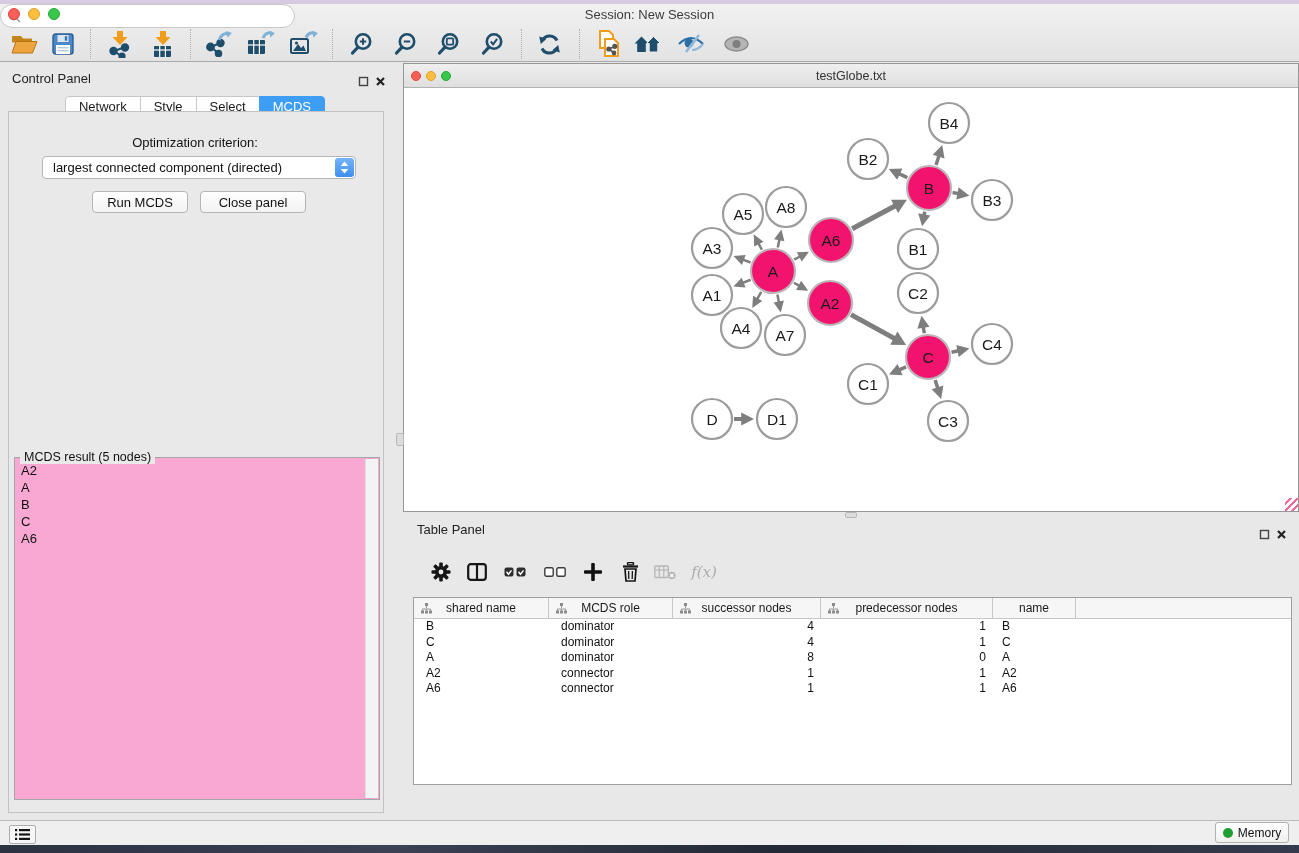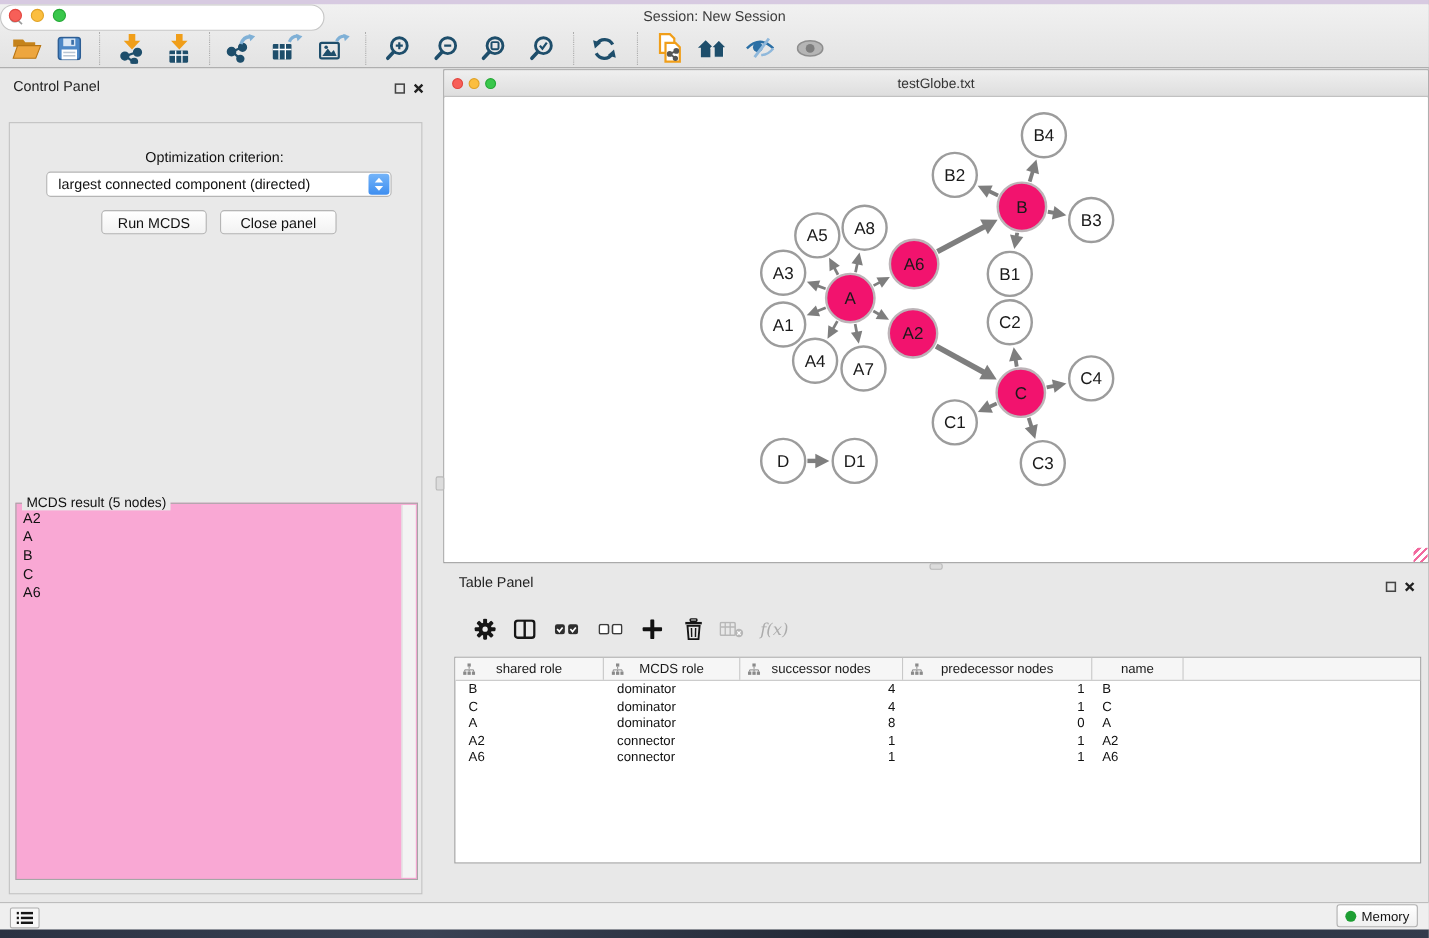--- a/index.html
+++ b/index.html
@@ -264,20 +264,26 @@
   <div class="abs" style="left:358px;top:73px;">
     <svg class="panel-float" viewBox="0 0 11 11">
         <rect x="1.5" y="1.5" width="8" height="8" fill="none" stroke="#444" stroke-width="1.4"></rect>
       </svg>
   </div>
   <div class="abs" style="left:375px;top:73px;">
     <svg class="panel-close" viewBox="0 0 11 11">
         <path d="M2 2 L9 9 M9 2 L2 9" stroke="#222" stroke-width="2.2"></path>
       </svg>
   </div>
+  <div id="cp-tabs" class="abs">
+      <div class="cptab">Network</div>
+      <div class="cptab">Style</div>
+      <div class="cptab">Select</div>
+      <div class="cptab active">MCDS</div>
+    </div>
   <div id="cp-body" class="abs"></div>
   <div id="combo" class="abs">
     <div id="combo-value">largest connected component (directed)</div>
     <div id="combo-stepper">
       <svg width="9" height="13" viewBox="0 0 9 13">
           <polygon points="4.5,0.5 8.3,5 0.7,5" fill="#FFF"></polygon>
           <polygon points="0.7,8 8.3,8 4.5,12.5" fill="#FFF"></polygon>
         </svg>
     </div>
   </div>
@@ -470,21 +476,21 @@
         <div class="th" style="width: 135px;">
           <svg class="colicon" width="11" height="11" viewBox="0 0 11 11">
             <g fill="#8A8A8A">
               <rect x="4" y="0" width="3" height="3"></rect>
               <rect x="0" y="7.5" width="3" height="3"></rect>
               <rect x="4" y="7.5" width="3" height="3"></rect>
               <rect x="8" y="7.5" width="3" height="3"></rect>
             </g>
             <path d="M5.5 3 v2 M1.5 7.5 v-1.5 h8 v1.5 M5.5 6 v1.5" stroke="#8A8A8A" stroke-width="0.9" fill="none"></path>
           </svg>
-          <span>shared role</span>
+          <span>shared name</span>
         </div>
         <div class="th" style="width: 124px; justify-content: center;">
           <svg class="colicon" width="11" height="11" viewBox="0 0 11 11">
             <g fill="#8A8A8A">
               <rect x="4" y="0" width="3" height="3"></rect>
               <rect x="0" y="7.5" width="3" height="3"></rect>
               <rect x="4" y="7.5" width="3" height="3"></rect>
               <rect x="8" y="7.5" width="3" height="3"></rect>
             </g>
             <path d="M5.5 3 v2 M1.5 7.5 v-1.5 h8 v1.5 M5.5 6 v1.5" stroke="#8A8A8A" stroke-width="0.9" fill="none"></path>

